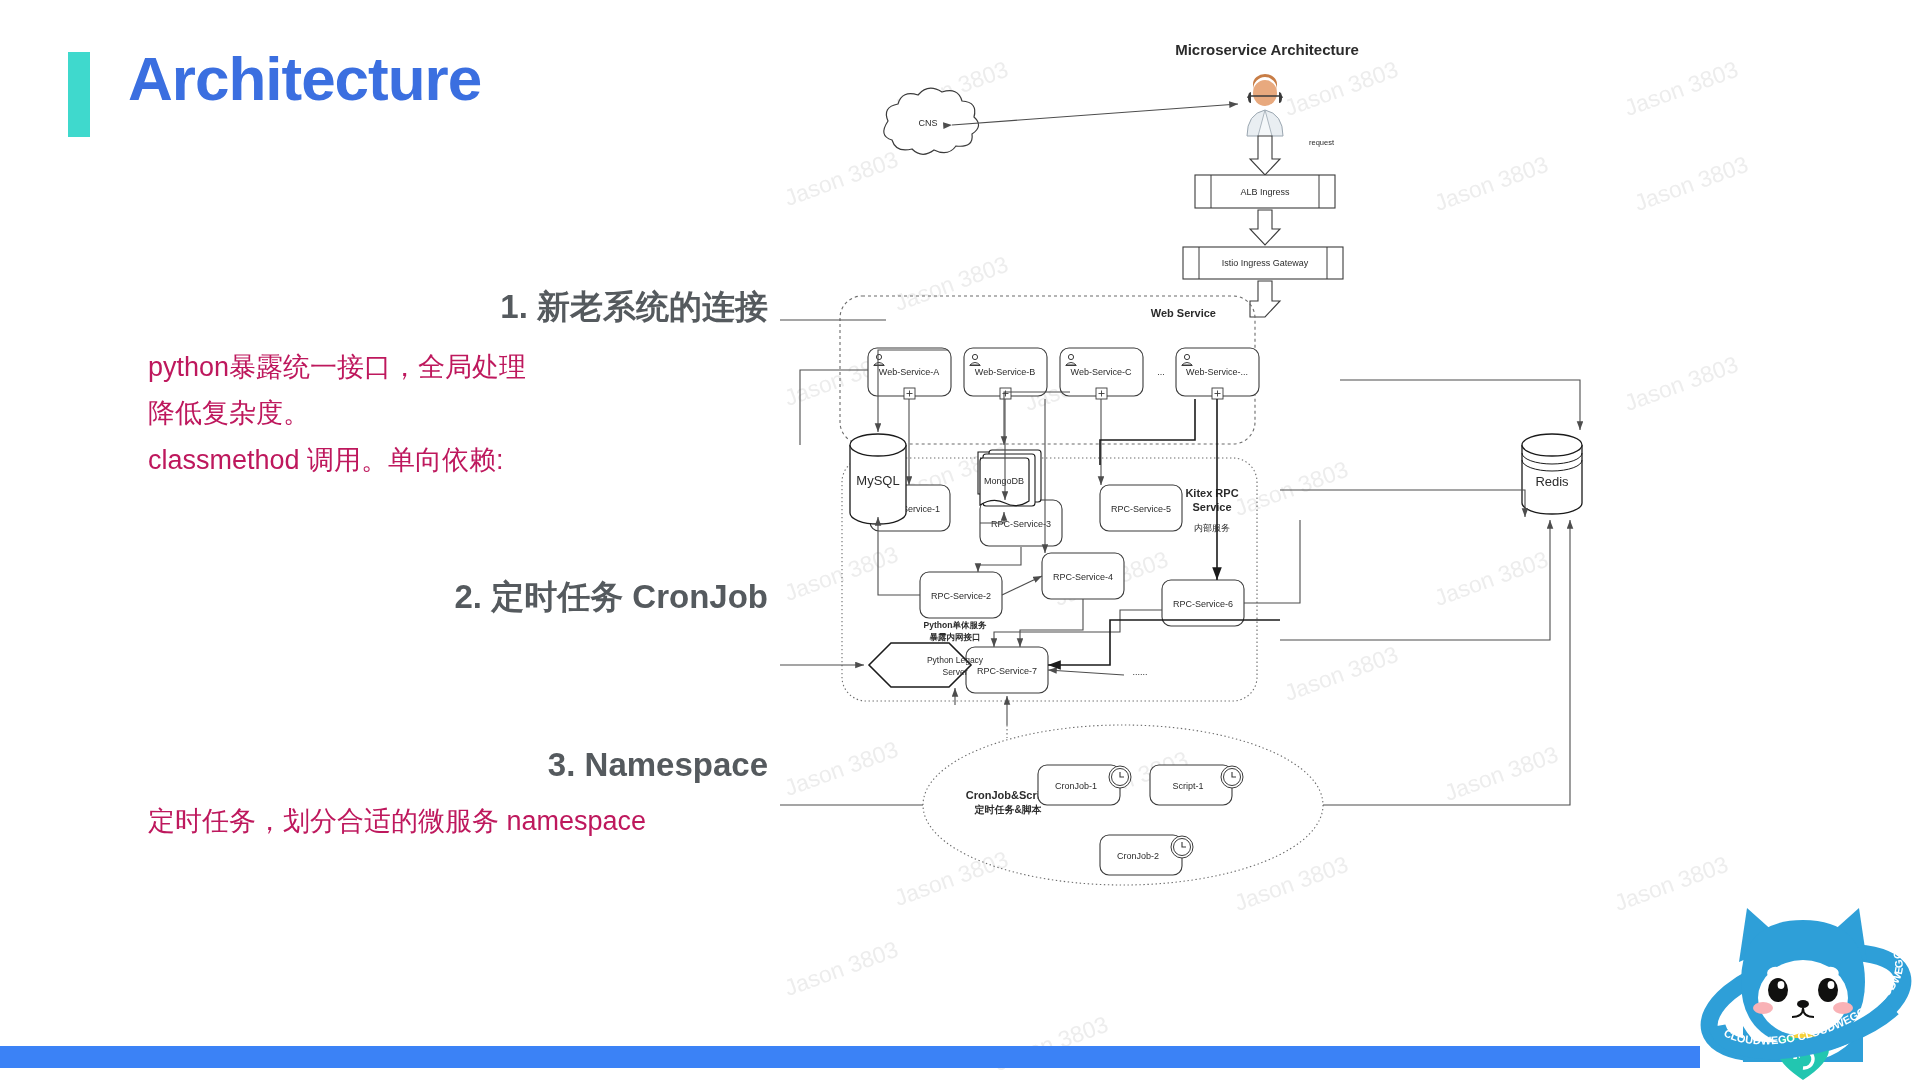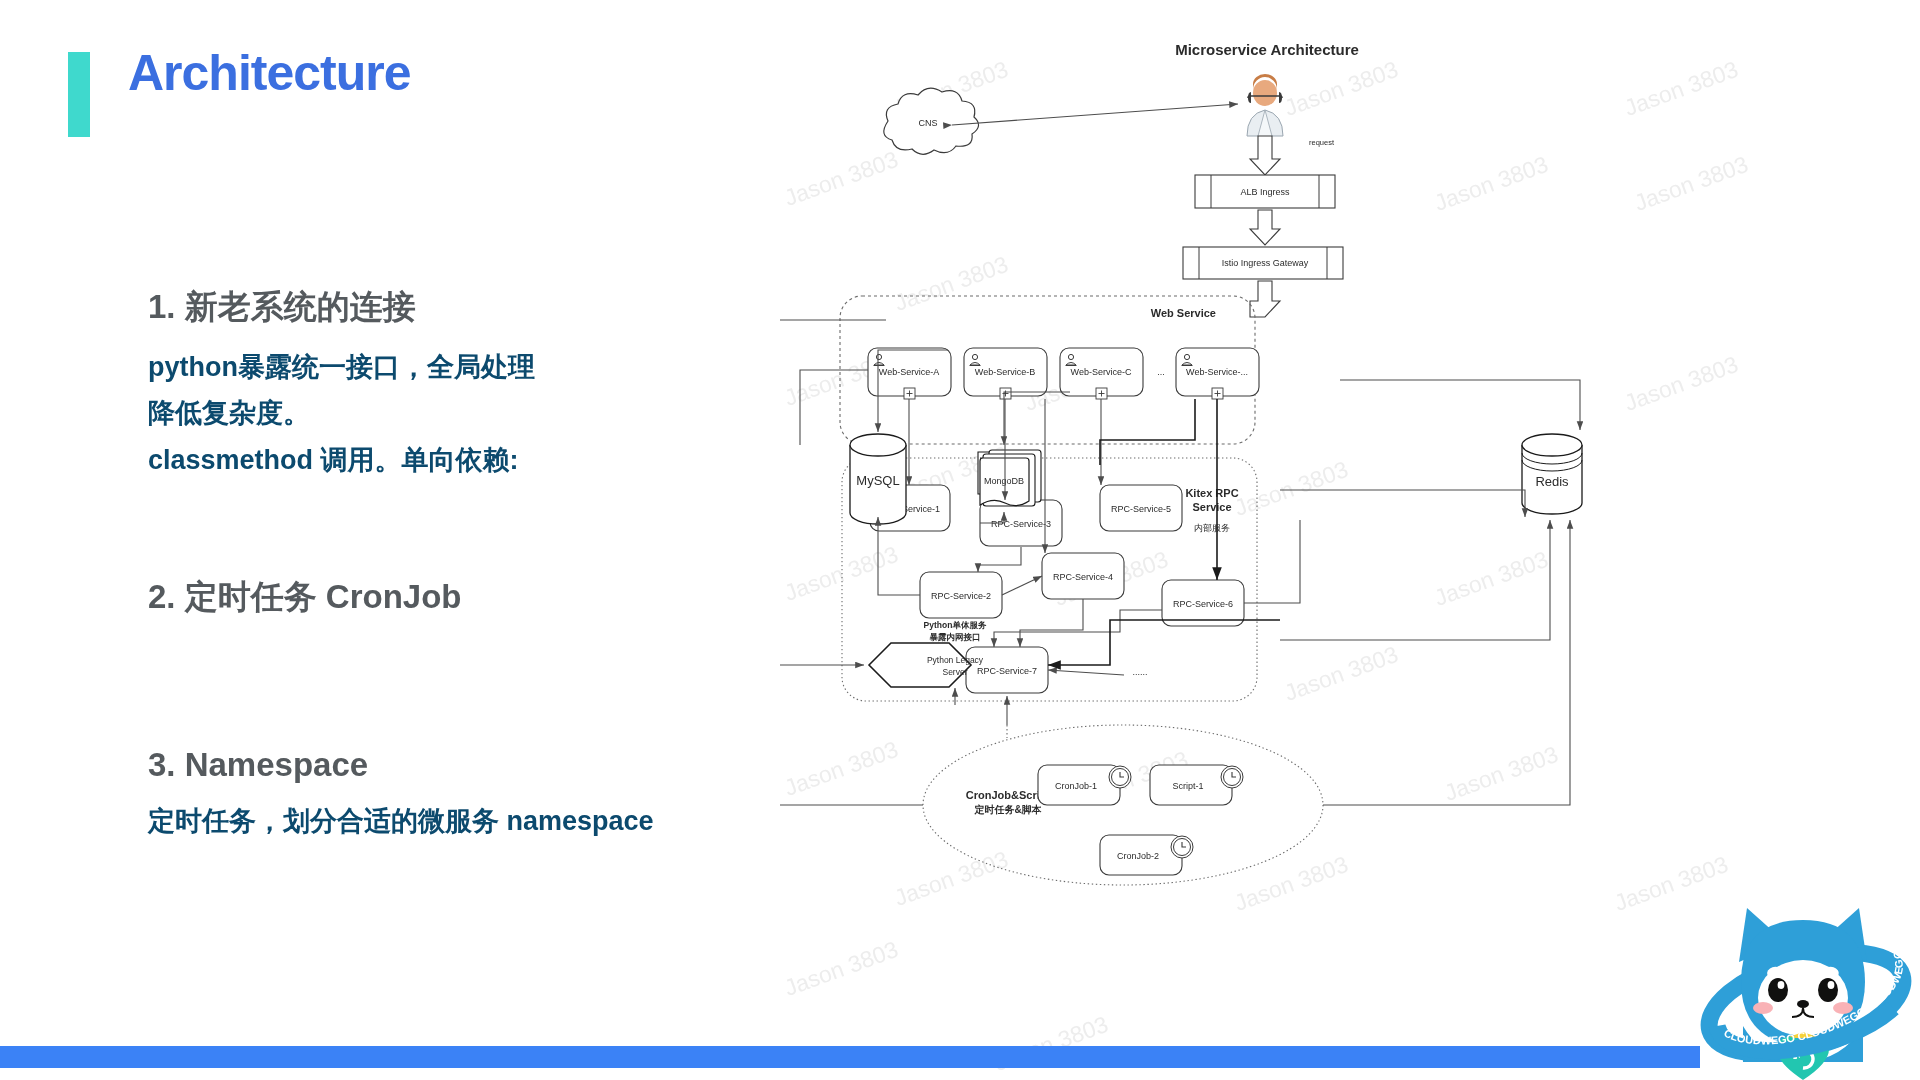--- a/index.html
+++ b/index.html
@@ -11,32 +11,32 @@
   }
   #slide { position: relative; width: 1920px; height: 1080px; background: #fff; }
 
   
   #accent-bar {
     position: absolute; left: 68px; top: 52px;
     width: 22px; height: 85px; background: #3fd9cd;
   }
   #page-title {
     position: absolute; left: 128px; top: 48px;
-    font-size: 50px; font-weight: bold; color: #3b6fe0;
+    font-size: 62px; font-weight: bold; color: #3b6fe0;
     letter-spacing: -1px; line-height: 1;
   }
 
   
   .sec { position: absolute; left: 148px; width: 620px; }
   .sec-head {
     font-size: 33px; font-weight: bold; color: #555a5e;
-    letter-spacing: 0px; margin-bottom: 14px; white-space: nowrap;
+    letter-spacing: 0px; margin-bottom: 14px; white-space: nowrap; text-align: right;
   }
   .sec-body {
-    font-size: 27px; color: #0c4a6e; line-height: 1.72; font-weight: 700;
+    font-size: 27px; color: #be185d; line-height: 1.72; font-weight: 400;
   }
   #sec1 { top: 285px; }
   #sec2 { top: 575px; }
   #sec3 { top: 746px; }
   #sec2 .sec-body, #sec3 .sec-body { white-space: nowrap; }
 
   
   #diagram {
     position: absolute; left: 780px; top: 20px;
     width: 1120px; height: 1020px;

